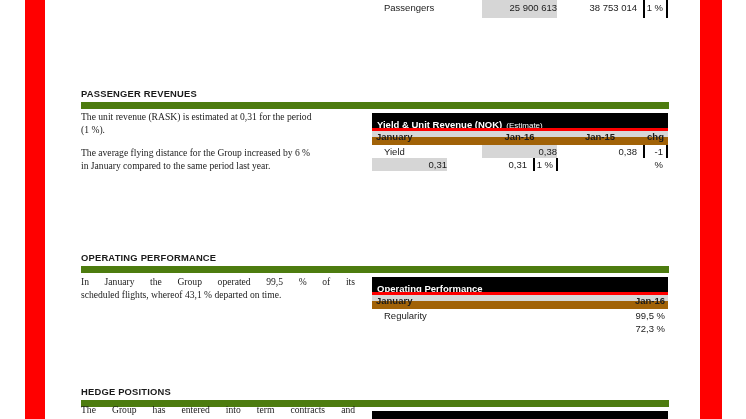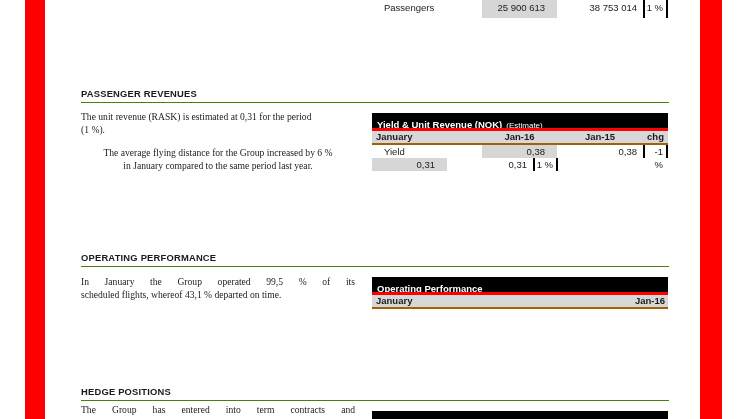--- a/index.html
+++ b/index.html
@@ -9,52 +9,52 @@
     font-family:"Liberation Sans", sans-serif; color:#1b1b1b; overflow:hidden;border-radius:18px;
   }
   .redband { position:absolute; top:0; height:419px; background:#FF0000; }
   .redband.left  { left:25px; width:20px; }
   .redband.right { left:700px; width:22px; }
 
   
   .sec-head {
     position:absolute; left:81px; width:588px;
     font-size:9.4px; font-weight:bold; letter-spacing:0.2px; color:#1a1a1a;
-    padding-bottom:3px; border-bottom:1px solid #4d7c0f;
+    padding-bottom:3px; border-bottom:7px solid #4d7c0f;
     white-space:nowrap;
   }
 
   
   .para { position:absolute; left:81px; width:274px;font-family:Liberation Serif, serif; }
   .pline { font-size:9.6px; line-height:13px; color:#1b1b1b; white-space:nowrap; }
   .pline.just { white-space:normal; text-align:justify; text-align-last:justify; height:13px; overflow:hidden; }
 
   
   .tbl { position:absolute; left:372px; width:296px; }
   .t-black {
     background:#000; color:#fff; height:15px; line-height:24px;
     padding-left:5px; font-size:9.5px; font-weight:bold; white-space:nowrap; overflow:hidden;
   }
   .t-note { font-weight:normal; font-size:8px; margin-left:4px; }
   .t-red { height:3px; background:#FF0000; }
   .t-cols {
-    display:flex; background:#D7D7D7; border-bottom:2px solid #a16207;
+    display:flex; background:#D7D7D7; border-bottom:8px solid #a16207;
     height:14px; line-height:12px; font-size:9.5px; font-weight:bold;
   }
   .tr { display:flex; height:13px; line-height:13px; font-size:9.5px; }
   .tr.tall { height:18px; line-height:16px; }
 
   .hc-label { width:110px; padding-left:4px; }
   .hc-j16 { width:75px; text-align:center; }
   .hc-j15 { width:86px; text-align:center; }
   .hc-chg { width:25px; text-align:center; }
   .hc-val { flex:1; text-align:right; padding-right:3px; }
 
   .c-label { width:110px; padding-left:12px; }
-  .c-j16 { width:75px; text-align:right; padding-right:12px; }
+  .c-j16 { width:75px; text-align:right; }
   .c-j15 { width:86px; text-align:right; padding-right:6px; }
   .c-chg {
     width:25px; text-align:right; padding-right:3px;
     border-left:2px solid #000; border-right:2px solid #000;
   }
   .c-val { flex:1; text-align:right; padding-right:3px; }
   .shade { background:#D6D6D6; }
 </style>
 </head>
 <body>
@@ -72,21 +72,21 @@
       <div class="c-chg">1 %</div>
     </div>
   </div>
 
   <div class="sec-head" style="top:88px;">PASSENGER REVENUES</div>
 
   <div class="para" style="top:110px;">
     <div class="pline">The unit revenue (RASK) is estimated at 0,31 for the period</div>
     <div class="pline">(1 %).</div>
   </div>
-  <div class="para" style="top:146px;text-align:center;">
+  <div class="para" style="top:146px;">
     <div class="pline">The average flying distance for the Group increased by 6 %</div>
     <div class="pline">in January compared to the same period last year.</div>
   </div>
 
   <div class="tbl" style="top:113px;">
     <div class="t-black">
       <span>Yield &amp; Unit Revenue (NOK)</span><span class="t-note">(Estimate)</span>
     </div>
     <div class="t-red"></div>
     <div class="t-cols">
@@ -118,20 +118,25 @@
   <div class="tbl" style="top:277px;">
     <div class="t-black">
       <span>Operating Performance</span>
     </div>
     <div class="t-red"></div>
     <div class="t-cols">
       <div class="hc-label">January</div>
       <div class="hc-val">Jan-16</div>
     </div>
     <div class="tr">
+      <div class="c-label">Regularity</div>
+      <div class="c-val">99,5 %</div>
+    </div>
+    <div class="tr">
+      <div class="c-val">72,3 %</div>
     </div>
   </div>
 
   <div class="sec-head" style="top:386px;">HEDGE POSITIONS</div>
 
   <div class="para" style="top:403px;">
     <div class="pline just">The Group has entered into term contracts and</div>
   </div>
 
   <div class="tbl" style="top:411px;">

